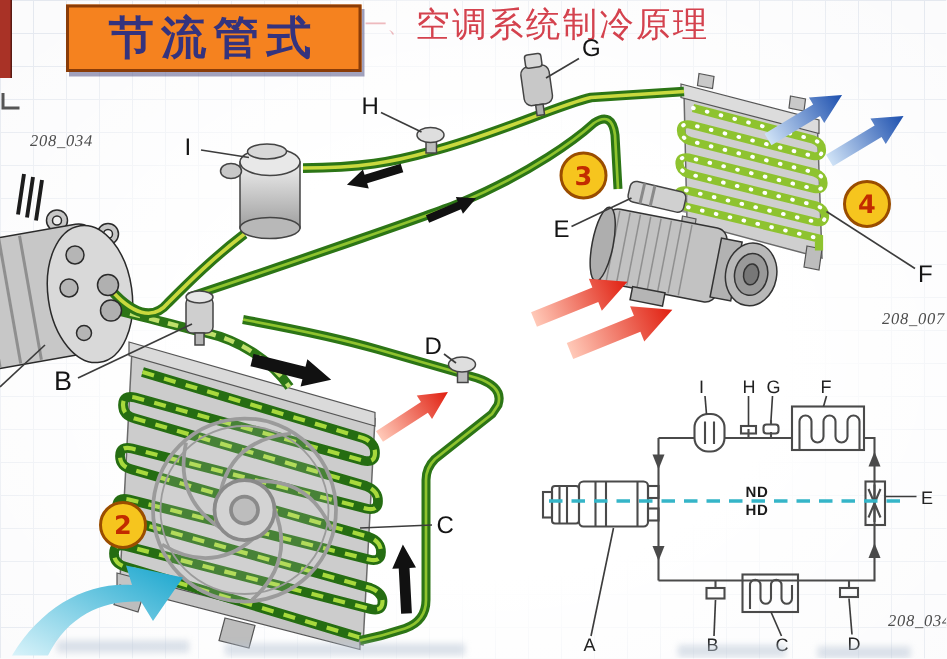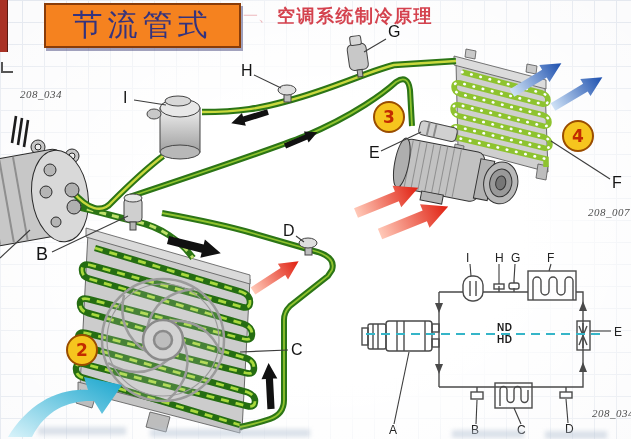--- a/index.html
+++ b/index.html
@@ -4,24 +4,24 @@
 <style>
   html,body{margin:0;padding:0;}
   body{font-family:"Liberation Sans",sans-serif;}
   #stage{position:relative;width:631px;height:439px;overflow:hidden;background:#fbfbfc;
     background-image:linear-gradient(#e4e8ef 1px,transparent 1px),linear-gradient(90deg,#e4e8ef 1px,transparent 1px);
     background-size:22px 22px;}
   .grid-fade{position:absolute;inset:0;background:radial-gradient(ellipse at 52% 55%,#ffffff 42%,rgba(255,255,255,0) 95%);}
   .corner-sliver{position:absolute;left:0;top:0;width:7px;height:52px;background:#a93226;border-right:1px solid #5a1a12;}
   .banner{position:absolute;left:44px;top:3px;width:193px;height:41px;background:#f5821f;
     border:2px solid #8a3c08;box-shadow:2px 3px 0 rgba(50,50,110,.45);display:flex;align-items:center;justify-content:center;}
-  .banner span{font-weight:normal;font-size:30px;letter-spacing:5px;color:#34337e;font-family:"Liberation Sans",sans-serif;}
+  .banner span{font-weight:bold;font-size:30px;letter-spacing:5px;color:#34337e;font-family:"Liberation Sans",sans-serif;}
   .heading{position:absolute;left:243px;top:4px;height:24px;display:flex;align-items:center;}
   .heading .prefix{color:rgba(216,84,94,.4);font-size:15px;margin-right:4px;font-family:"Liberation Serif",serif;}
-  .heading .main{color:#d4424e;font-size:18px;font-weight:700;letter-spacing:1.5px;font-family:"Liberation Serif",serif;text-align:center;}
+  .heading .main{color:#d4424e;font-size:23px;font-weight:400;letter-spacing:1.5px;font-family:"Liberation Serif",serif;text-align:center;}
   .ref-top{position:absolute;left:20px;top:88px;font:italic 11px "Liberation Serif",serif;color:#4d4d4d;letter-spacing:.5px;}
   svg{position:absolute;left:0;top:0;}
   .lbl{font:16px "Liberation Sans",sans-serif;fill:#141414;}
   .lbl-lg{font:18px "Liberation Sans",sans-serif;fill:#141414;}
   .slbl{font:12px "Liberation Sans",sans-serif;fill:#222;}
   .ndhd{font:bold 10px "Liberation Sans",sans-serif;fill:#1a1a1a;letter-spacing:.5px;}
   .refsvg{font:italic 11px "Liberation Serif",serif;fill:#4d4d4d;letter-spacing:.5px;}
   .ldr{stroke:#3c3c3c;stroke-width:1.1;fill:none;}
   .sline{stroke:#4a4a4a;stroke-width:1.4;fill:none;}
   .badge-c{fill:#f6c51e;stroke:#9a4d00;stroke-width:2;}

